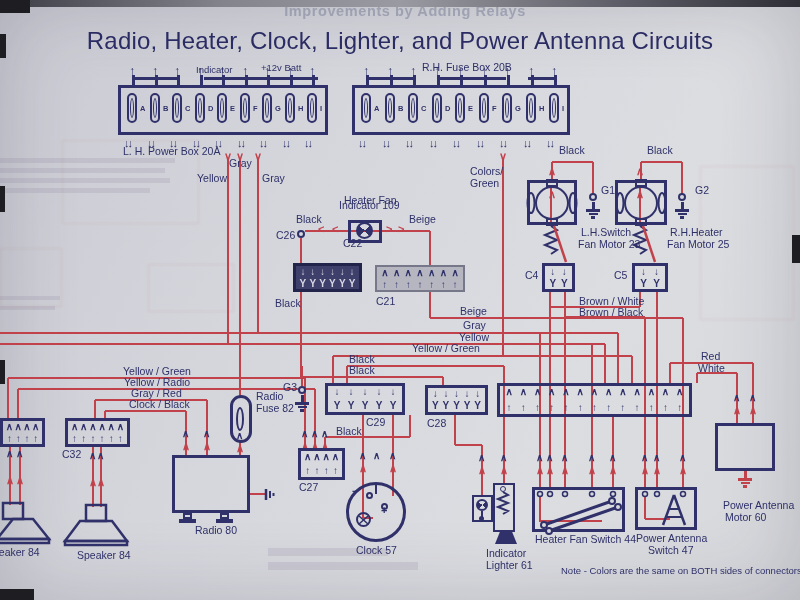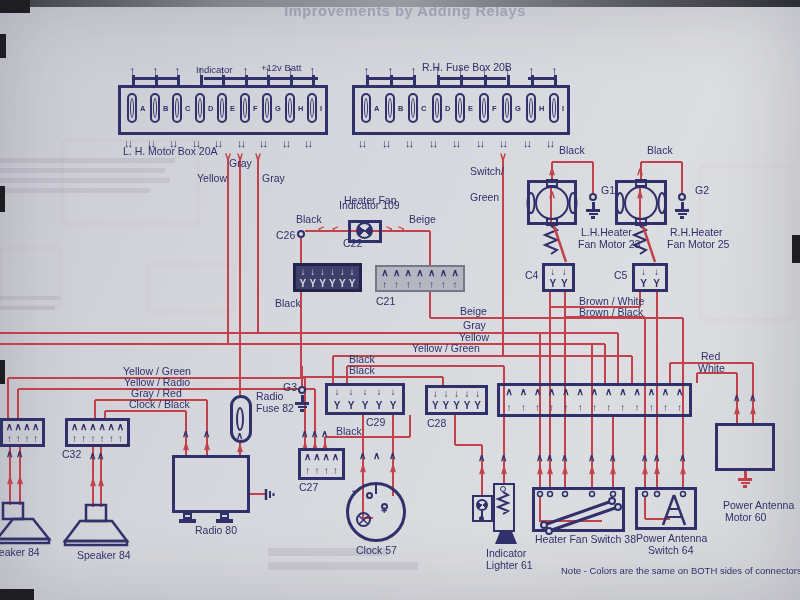--- a/index.html
+++ b/index.html
@@ -38,20 +38,21 @@
   <div class="ghostbar" style="left:0;top:188px;width:150px;height:5px"></div>
   <div class="ghostbar" style="left:0;top:296px;width:60px;height:4px"></div>
   <div class="ghostbar" style="left:0;top:306px;width:55px;height:4px"></div>
   <div class="ghostbar" style="left:268px;top:548px;width:120px;height:8px"></div>
   <div class="ghostbar" style="left:268px;top:562px;width:150px;height:8px"></div>
   <div class="ghostbox" style="left:62px;top:140px;width:135px;height:82px"></div>
   <div class="ghostbox" style="left:0;top:248px;width:60px;height:57px"></div>
   <div class="ghostbox" style="left:148px;top:264px;width:84px;height:46px"></div>
   <div class="ghostbox" style="left:700px;top:166px;width:92px;height:152px"></div>
 
+  <div class="title">Radio, Heater, Clock, Lighter, and Power Antenna Circuits</div>
 
   <div id="diagram" class="abs" style="left:0;top:0;width:800px;height:600px">
       <div class="abs" style="left: 226.75px; top: 158px; width: 2.5px; height: 186px; background: rgb(194, 66, 76);"></div>
       <div class="abs" style="left: 238.75px; top: 158px; width: 2.5px; height: 239px; background: rgb(194, 66, 76);"></div>
       <div class="abs" style="left: 238.75px; top: 442px; width: 2.5px; height: 13px; background: rgb(194, 66, 76);"></div>
       <div class="abs" style="left: 256.75px; top: 158px; width: 2.5px; height: 175px; background: rgb(194, 66, 76);"></div>
       <div class="abs" style="left: 501.75px; top: 158px; width: 2.5px; height: 198px; background: rgb(194, 66, 76);"></div>
       <div class="abs" style="left: 299.75px; top: 238px; width: 2.5px; height: 25px; background: rgb(194, 66, 76);"></div>
       <div class="abs" style="left: 299.75px; top: 292px; width: 2.5px; height: 85px; background: rgb(194, 66, 76);"></div>
       <div class="abs" style="left: 428.75px; top: 231px; width: 2.5px; height: 34px; background: rgb(194, 66, 76);"></div>
@@ -490,43 +491,43 @@
       <div class="abs" style="left: 300px; top: 409px; width: 4px; height: 2.5px; background: rgb(48, 49, 106);"></div>
       <div class="abs" style="left: 744px; top: 471px; width: 2.5px; height: 7px; background: rgb(194, 66, 76);"></div>
       <div class="abs" style="left: 738px; top: 478px; width: 14px; height: 2.5px; background: rgb(194, 66, 76);"></div>
       <div class="abs" style="left: 740.5px; top: 481.5px; width: 9px; height: 2.5px; background: rgb(194, 66, 76);"></div>
       <div class="abs" style="left: 743px; top: 485px; width: 4px; height: 2.5px; background: rgb(194, 66, 76);"></div>
       <div class="abs" style="left: 297px; top: 230px; width: 8px; height: 8px; border: 2px solid rgb(48, 49, 106); border-radius: 50%; box-sizing: border-box; background: rgb(215, 216, 222);"></div>
     </div>
 
   <span class="lbl sm" style="left:196px;top:65px">Indicator</span>
   <span class="lbl sm" style="left:261px;top:63px">+12v Batt</span>
-  <span class="lbl" style="left:123px;top:146px">L. H. Motor Box 20A</span>
+  <span class="lbl" style="left:123px;top:146px">L. H. Power Box 20A</span>
   <span class="lbl" style="left:422px;top:62px">R.H. Fuse Box 20B</span>
 
   <span class="lbl" style="left:197px;top:173px">Yellow</span>
   <span class="lbl" style="left:229px;top:158px">Gray</span>
   <span class="lbl" style="left:262px;top:173px">Gray</span>
-  <span class="lbl" style="left:470px;top:166px">Switch/</span>
-  <span class="lbl" style="left:470px;top:192px">Green</span>
+  <span class="lbl" style="left:470px;top:166px">Colors/</span>
+  <span class="lbl" style="left:470px;top:178px">Green</span>
 
   <span class="lbl" style="left:344px;top:195px">Heater Fan</span>
   <span class="lbl" style="left:339px;top:200px">Indicator 109</span>
   <span class="lbl" style="left:296px;top:214px">Black</span>
   <span class="lbl" style="left:409px;top:214px">Beige</span>
   <span class="lbl" style="left:276px;top:230px">C26</span>
   <span class="lbl" style="left:343px;top:238px">C22</span>
   <span class="lbl" style="left:376px;top:296px">C21</span>
   <span class="lbl" style="left:275px;top:298px">Black</span>
 
   <span class="lbl" style="left:559px;top:145px">Black</span>
   <span class="lbl" style="left:647px;top:145px">Black</span>
   <span class="lbl" style="left:601px;top:185px">G1</span>
   <span class="lbl" style="left:695px;top:185px">G2</span>
-  <span class="lbl" style="left:581px;top:227px">L.H.Heater</span>
+  <span class="lbl" style="left:581px;top:227px">L.H.Switch</span>
   <span class="lbl" style="left:578px;top:239px">Fan Motor 23</span>
   <span class="lbl" style="left:670px;top:227px">R.H.Heater</span>
   <span class="lbl" style="left:667px;top:239px">Fan Motor 25</span>
   <span class="lbl" style="left:525px;top:270px">C4</span>
   <span class="lbl" style="left:614px;top:270px">C5</span>
   <span class="lbl" style="left:579px;top:296px">Brown / White</span>
   <span class="lbl" style="left:579px;top:307px">Brown / Black</span>
 
   <span class="lbl" style="left:460px;top:306px">Beige</span>
   <span class="lbl" style="left:463px;top:320px">Gray</span>
@@ -548,23 +549,23 @@
   <span class="lbl" style="left:427px;top:418px">C28</span>
   <span class="lbl" style="left:336px;top:426px">Black</span>
   <span class="lbl" style="left:299px;top:482px">C27</span>
 
   <span class="lbl" style="left:195px;top:525px">Radio 80</span>
   <span class="lbl" style="left:-14px;top:547px">Speaker 84</span>
   <span class="lbl" style="left:77px;top:550px">Speaker 84</span>
   <span class="lbl" style="left:356px;top:545px">Clock 57</span>
   <span class="lbl" style="left:486px;top:548px">Indicator</span>
   <span class="lbl" style="left:486px;top:560px">Lighter 61</span>
-  <span class="lbl" style="left:535px;top:534px">Heater Fan Switch 38</span>
+  <span class="lbl" style="left:535px;top:534px">Heater Fan Switch 44</span>
   <span class="lbl" style="left:636px;top:533px">Power Antenna</span>
-  <span class="lbl" style="left:648px;top:545px">Switch 64</span>
+  <span class="lbl" style="left:648px;top:545px">Switch 47</span>
   <span class="lbl" style="left:701px;top:351px">Red</span>
   <span class="lbl" style="left:698px;top:363px">White</span>
   <span class="lbl" style="left:723px;top:500px">Power Antenna</span>
   <span class="lbl" style="left:725px;top:512px">Motor  60</span>
   <span class="lbl sm" style="left:561px;top:566px">Note - Colors are the same on BOTH sides of connectors</span>
 
   <div class="box" style="left:118px;top:85px;width:210px;height:50px"></div>
   <div class="box" style="left:352px;top:85px;width:218px;height:50px"></div>
   <div class="box" style="left:348px;top:220px;width:34px;height:23px"></div>
   <div class="abs" style="left:356px;top:222px;width:17px;height:17px;border:2px solid #30316a;border-radius:50%;background:conic-gradient(from 45deg,#30316a 0 25%,transparent 0 50%,#30316a 0 75%,transparent 0);box-sizing:border-box"></div>

